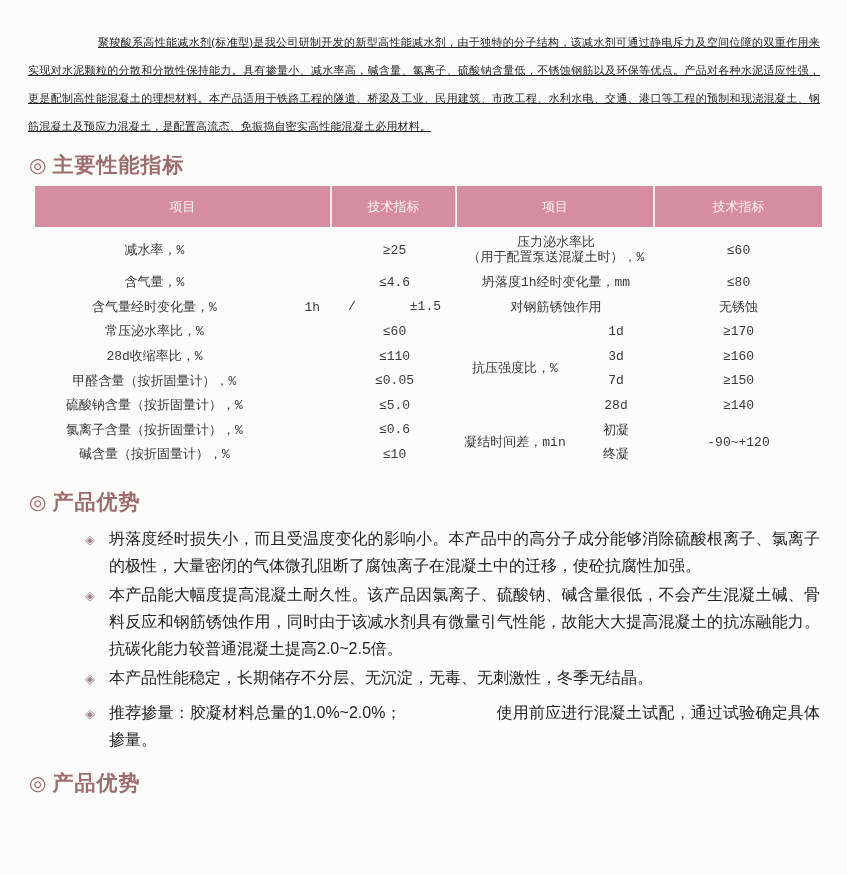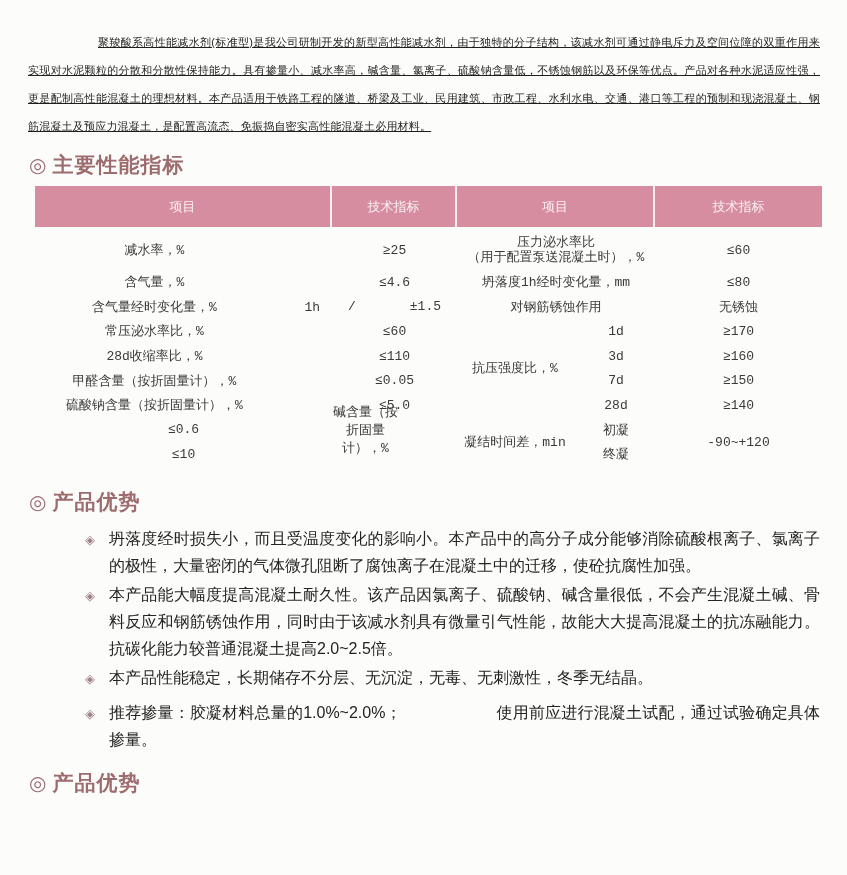--- a/index.html
+++ b/index.html
@@ -113,20 +113,21 @@
 
         <div class="cell c-label">28d收缩率比，%</div>
         <div class="cell c-val">≤110</div>
 
         <div class="cell c-label">甲醛含量（按折固量计），%</div>
         <div class="cell c-val">≤0.05</div>
 
         <div class="cell c-label">硫酸钠含量（按折固量计），%</div>
         <div class="cell c-val">≤5.0</div>
 
+        <div class="cell c-label">氯离子含量（按折固量计），%</div>
         <div class="cell c-val">≤0.6</div>
 
         <div class="cell c-label">碱含量（按折固量计），%</div>
         <div class="cell c-val">≤10</div>
       </div>
 
       <div class="tbody-right">
         <div class="cell two-line" style="grid-row:1;grid-column:1/3">
           <span>压力泌水率比</span>
           <span>（用于配置泵送混凝土时），%</span>

